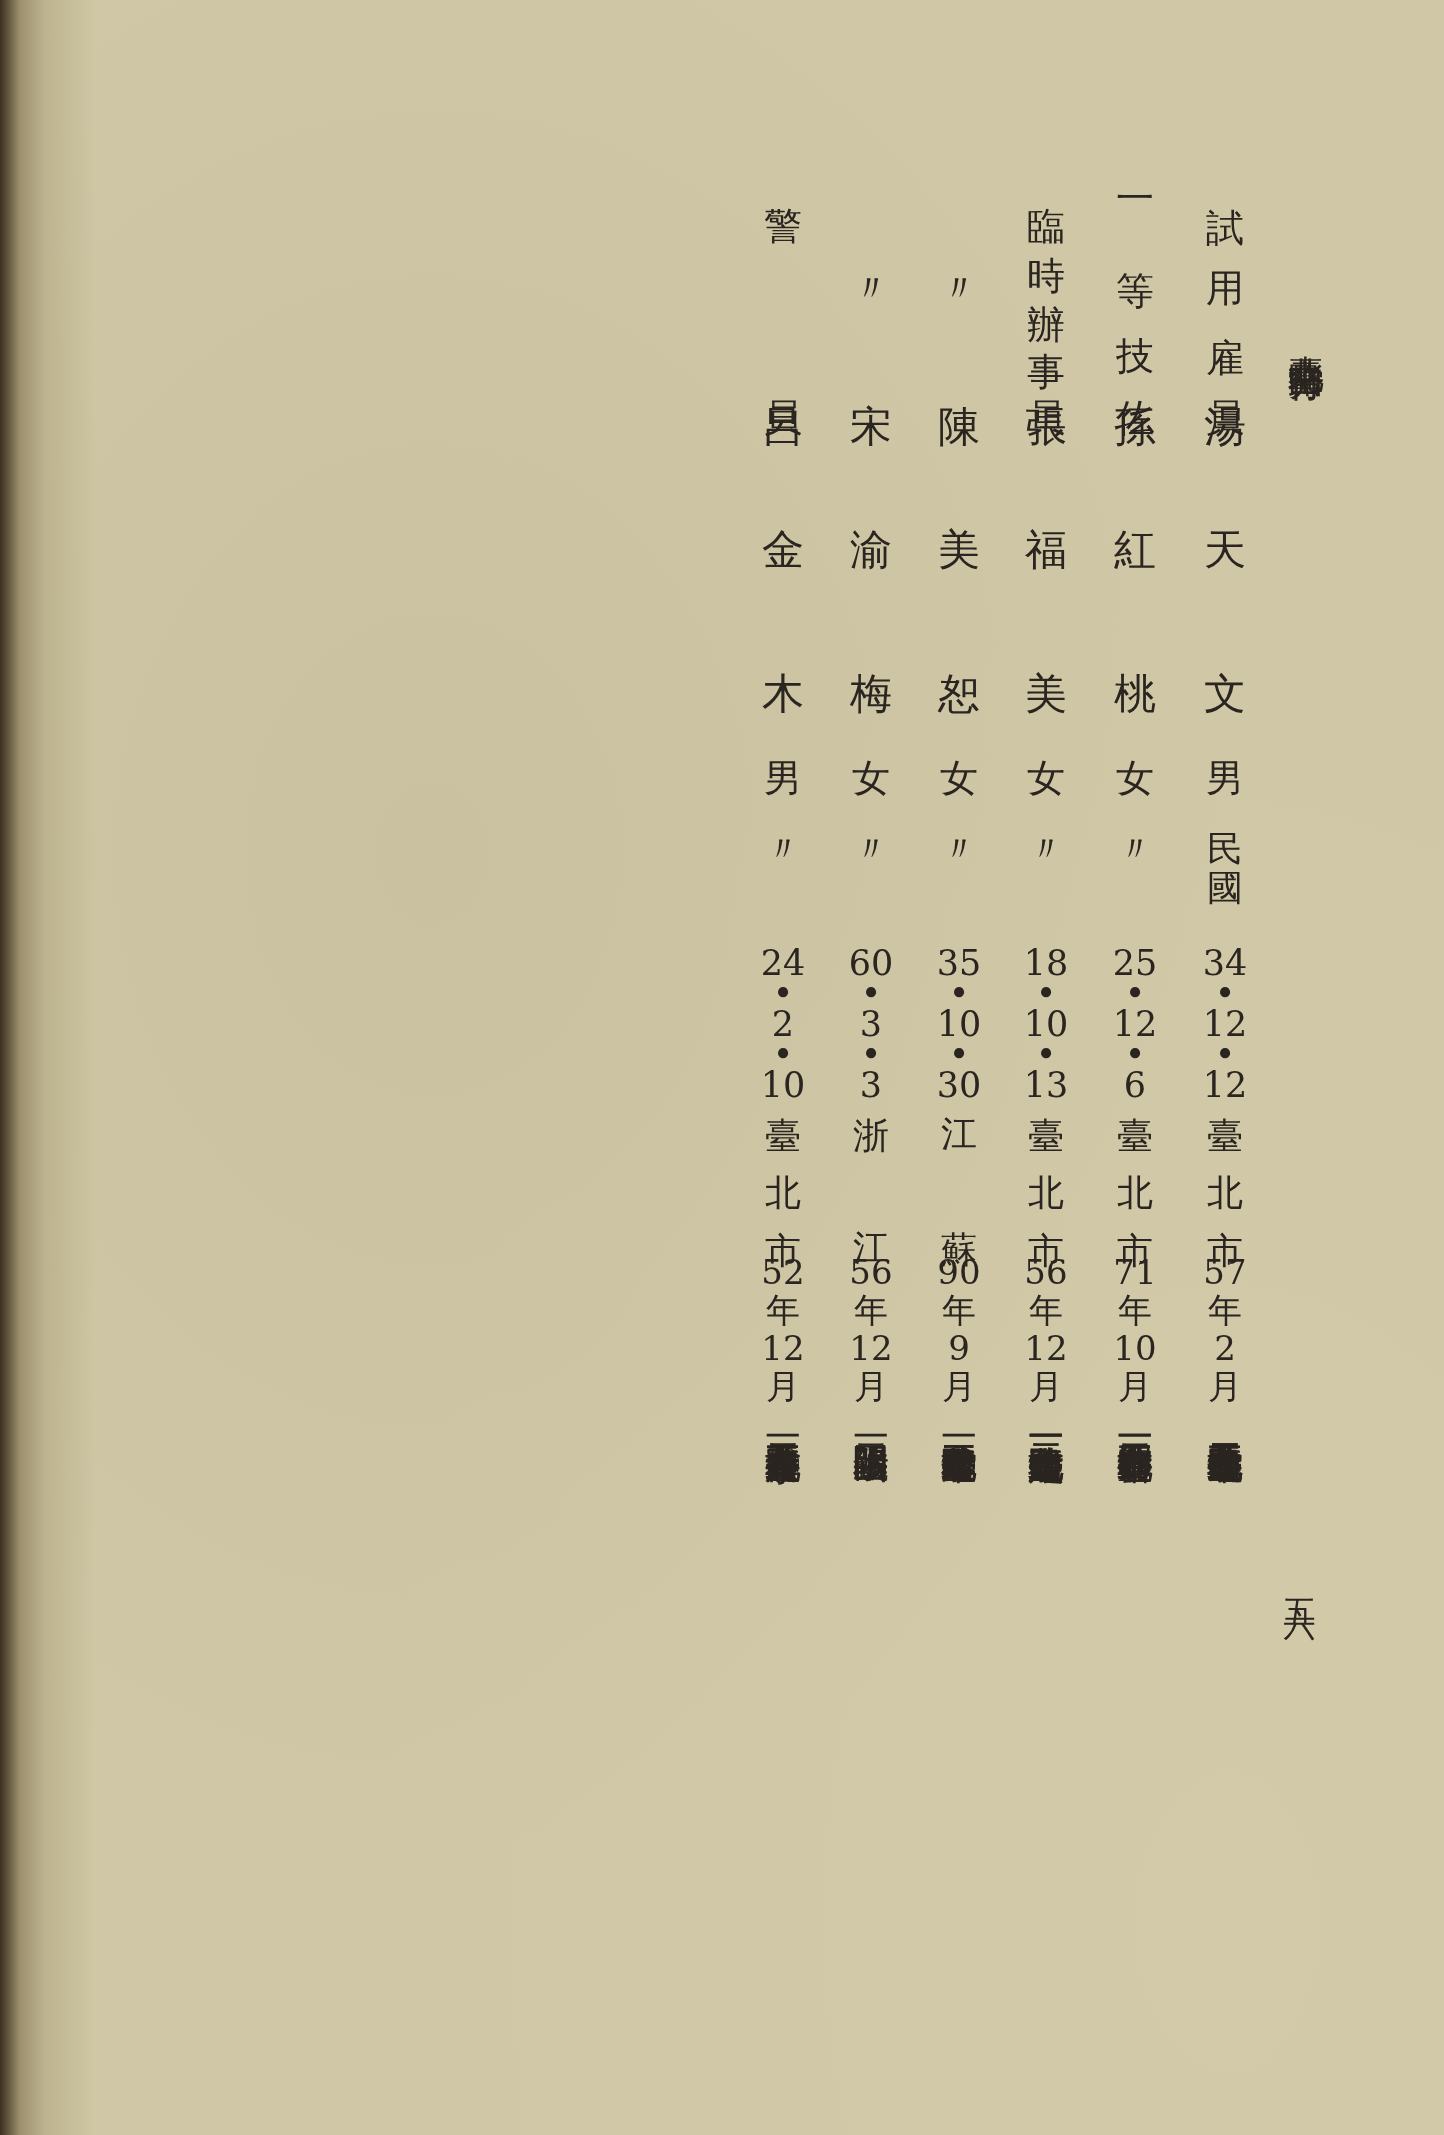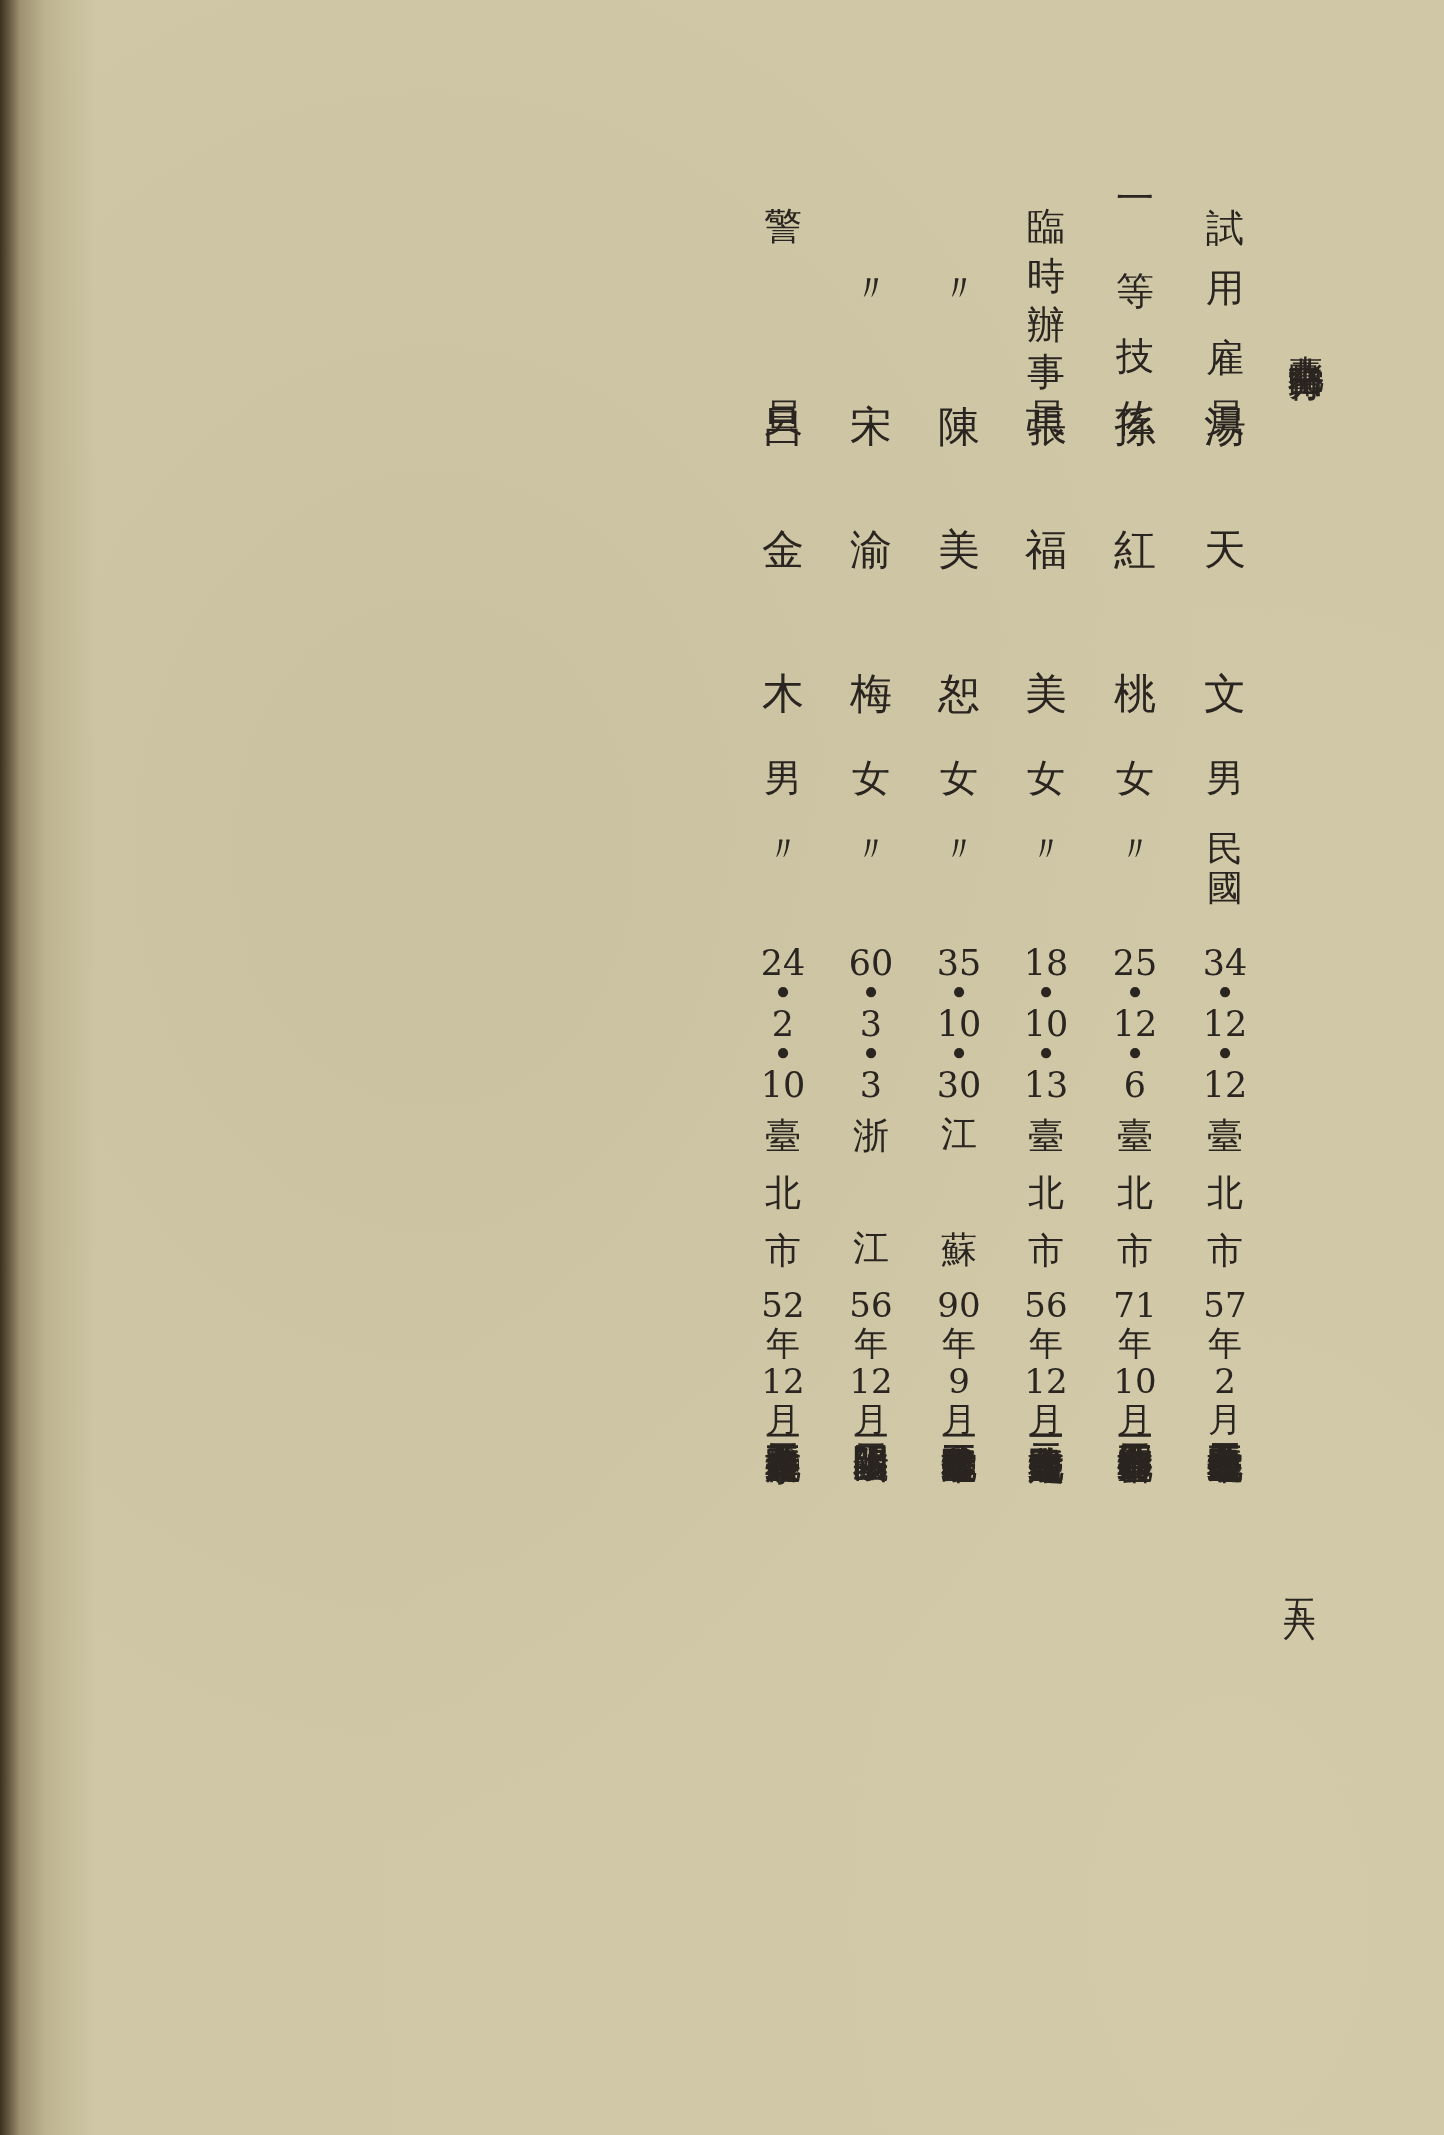--- a/index.html
+++ b/index.html
@@ -43,21 +43,21 @@
   .n1 { top: 528px; }
   .n2 { top: 672px; }
   .gender { top: 758px; font-size: 38px; line-height: 40px; }
   .era { top: 829px; font-size: 36px; line-height: 39px; white-space: pre-line; }
   .birth { top: 948px; font-size: 35px; line-height: 30.5px; white-space: pre-line; }
   .origin {
     writing-mode: vertical-rl; text-orientation: upright;
     top: 1088px; height: 114px; width: 80px; line-height: 80px;
     font-size: 36px; text-align: justify; text-align-last: justify;
   }
-  .joined { top: 1286px; font-size: 34px; line-height: 38px; white-space: pre-line; }
+  .joined { top: 1253px; font-size: 34px; line-height: 38px; white-space: pre-line; }
   .address {
     position: absolute; top: 1418px; right: 23px; left: auto; width: auto;
     writing-mode: vertical-rl; text-orientation: upright;
     height: 580px; font-size: 36px; line-height: 34px;
   }
 </style>
 </head>
 <body>
 
 <div class="paper-shade"></div>

